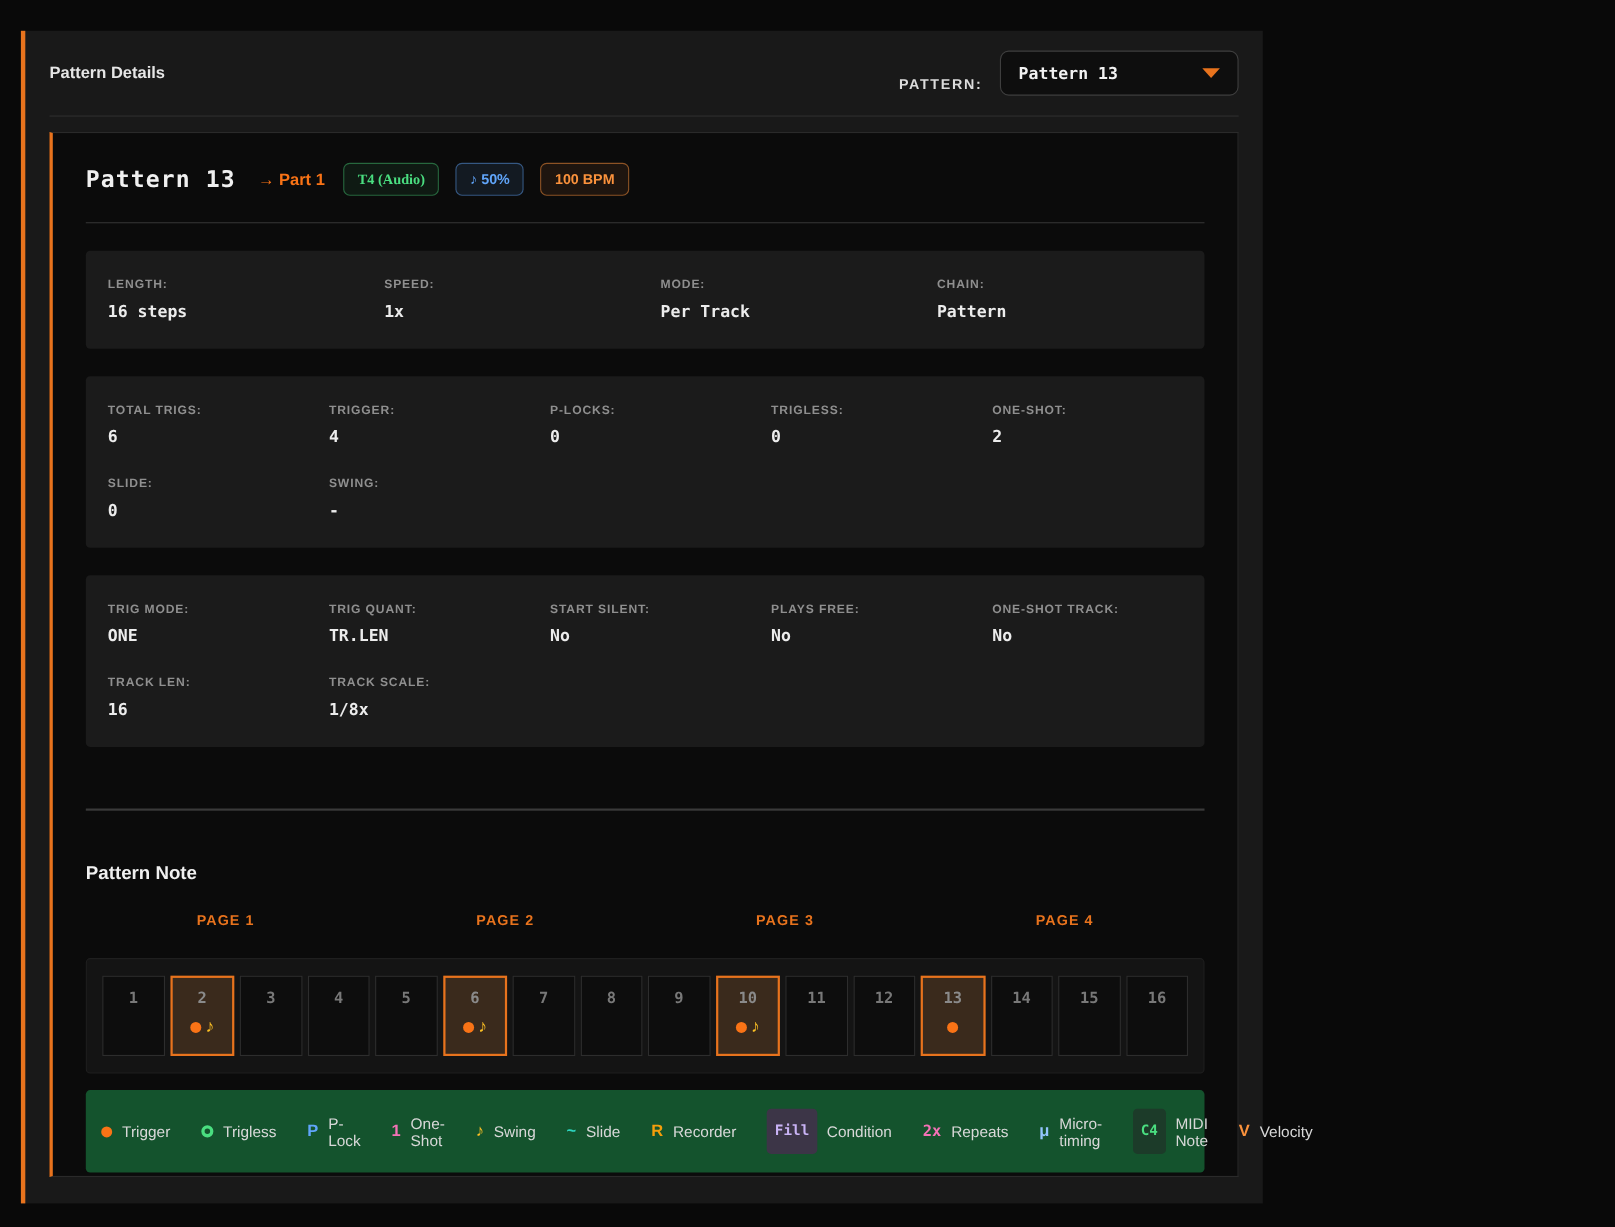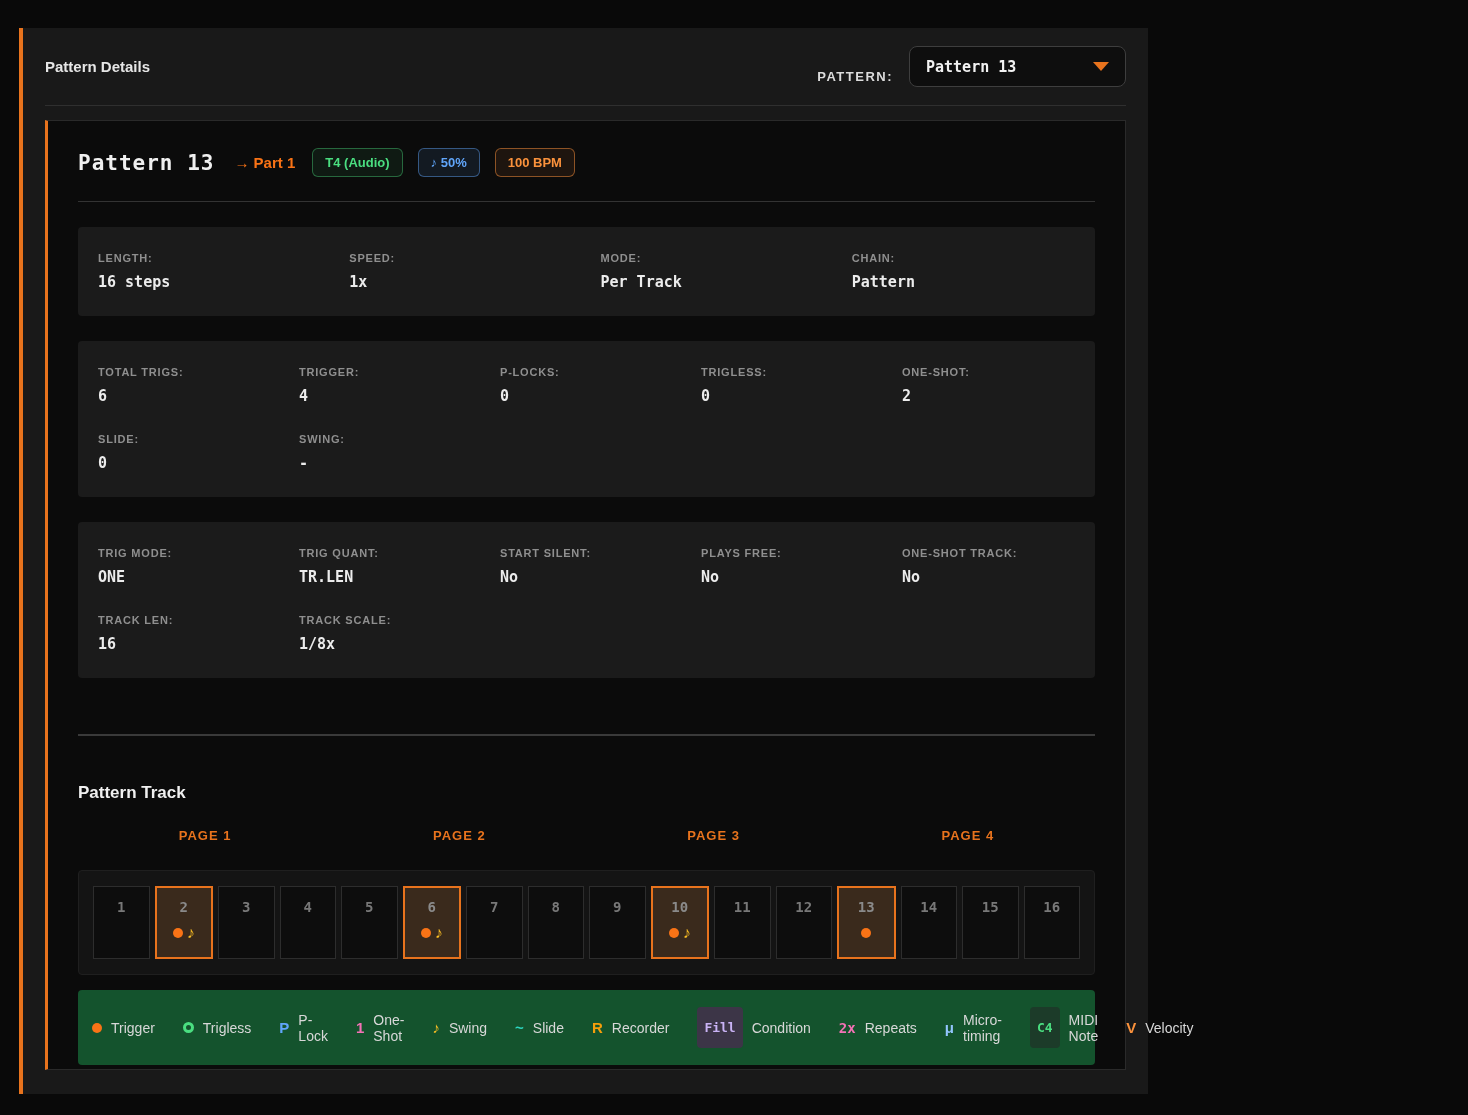--- a/index.html
+++ b/index.html
@@ -24,21 +24,21 @@
 
   
   .card { margin-top:14px; height:950px; background:#0b0b0b; border:1px solid #2a2a2a;
           border-left:3px solid #e8731d; padding:27px 30px; }
 
   .title-row { display:flex; align-items:center; gap:15px; padding-bottom:24px; border-bottom:1px solid #333; }
   .pattern-title { font-family:"DejaVu Sans Mono",monospace; font-weight:bold; font-size:21px;
                    color:#f0f0f0; letter-spacing:1px; }
   .pattern-part { font-size:15px; font-weight:bold; color:#f97316; margin-left:5px; margin-right:2px; }
   .badge { font-size:13px; font-weight:bold; padding:6px 12px; border-radius:6px; border:1px solid; }
-  .badge-track { color:#4ade80; background:rgba(74,222,128,0.07); border-color:rgba(74,222,128,0.4); }
+  .badge-track { color:#4ade80; background:rgba(74,222,128,0.07); border-color:rgba(74,222,128,0.4);font-family:Liberation Serif, serif; }
   .badge-swing { color:#60a5fa; background:rgba(96,165,250,0.1); border-color:rgba(96,165,250,0.45); }
   .badge-tempo { color:#fb923c; background:rgba(251,146,60,0.08); border-color:rgba(251,146,60,0.5); }
 
   .panel { background:#1b1b1b; border-radius:4px; padding:25px 20px; display:grid; row-gap:37px; margin-top:25px;gap:28px; }
   .field-label { font-size:11px; font-weight:bold; color:#8f8f8f; letter-spacing:0.8px; margin-bottom:9px; }
   .field-value { font-family:"DejaVu Sans Mono",monospace; font-weight:bold; font-size:15px; color:#ececec; }
 
   .section-divider { border:none; border-top:2px solid #3a3a3a; margin:56px 0 47px; }
 
   .grid-heading { font-size:17px; font-weight:bold; color:#f0f0f0; }
@@ -170,21 +170,21 @@
           <div class="field-value">16</div>
         </div>
         <div class="field">
           <div class="field-label">TRACK SCALE:</div>
           <div class="field-value">1/8x</div>
         </div>
       </div>
 
     <hr class="section-divider">
 
-    <div class="grid-heading">Pattern Track</div>
+    <div class="grid-heading">Pattern Note</div>
 
     <div class="page-labels" id="page-labels-host">
         <div class="page-label">PAGE 1</div>
         <div class="page-label">PAGE 2</div>
         <div class="page-label">PAGE 3</div>
         <div class="page-label">PAGE 4</div>
       </div>
 
     <div class="grid-panel">
       <div class="steps-row" id="steps-host">

